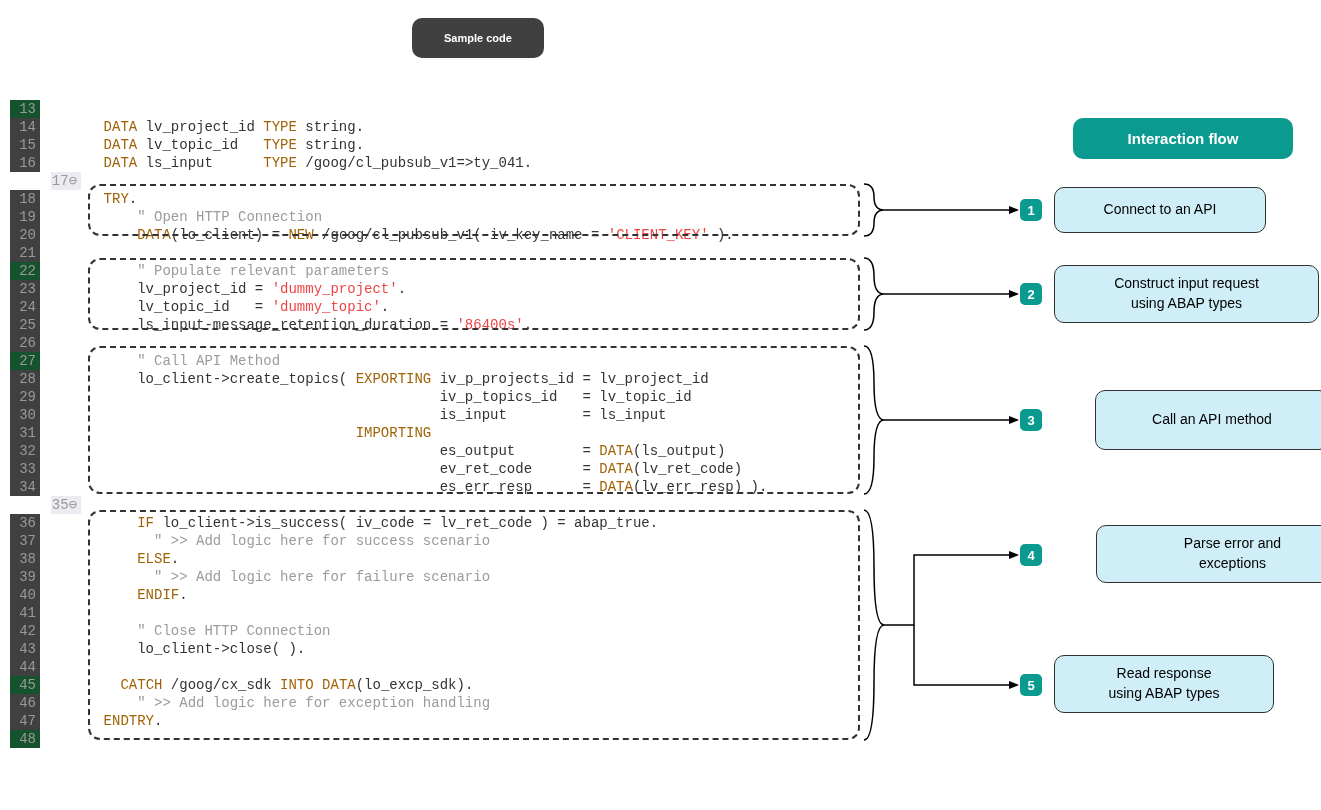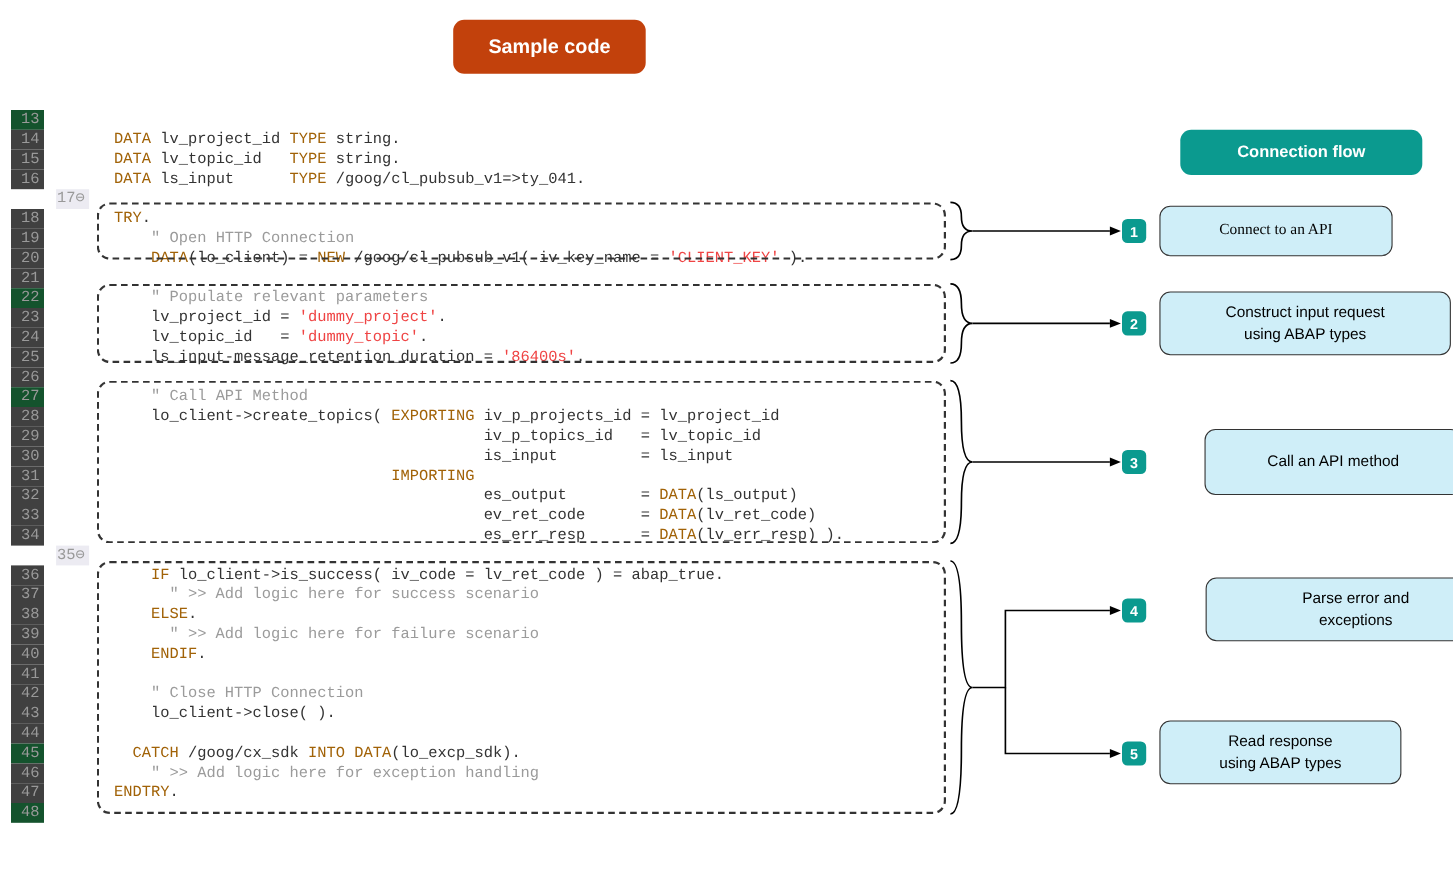--- a/index.html
+++ b/index.html
@@ -9,25 +9,25 @@
     width: 1321px;
     height: 810px;
     font-family: Arial, sans-serif;
     background: #ffffff;
     position: relative;
   }
   .sample-code-btn {
     position: absolute;
     top: 18px;
     left: 412px;
-    background: #c2410c;
+    background: #404040;
     color: #fff;
     padding: 14px 32px;
     border-radius: 10px;
-    font-size: 18px;
+    font-size: 11px;
     font-weight: bold;
   }
   .interaction-flow-btn {
     position: absolute;
     top: 118px;
     left: 1073px;
     width: 220px;
     text-align: center;
     background: #0b9a8f;
     color: #fff;
@@ -94,21 +94,21 @@
     display: flex;
     align-items: center;
     justify-content: center;
   }
   svg.connector { position: absolute; overflow: visible; }
 </style>
 </head>
 <body>
 
 <div class="sample-code-btn">Sample code</div>
-<div class="interaction-flow-btn">Connection flow</div>
+<div class="interaction-flow-btn">Interaction flow</div>
 
 <div class="code-area" id="code-area"><span class="line"><span class="gutter dim">13</span></span><span class="line"><span class="gutter">14</span><span>    </span><span class="kw">DATA</span><span> lv_project_id </span><span class="kw">TYPE</span><span> string.</span></span><span class="line"><span class="gutter">15</span><span>    </span><span class="kw">DATA</span><span> lv_topic_id   </span><span class="kw">TYPE</span><span> string.</span></span><span class="line"><span class="gutter">16</span><span>    </span><span class="kw">DATA</span><span> ls_input      </span><span class="kw">TYPE</span><span> /goog/cl_pubsub_v1=&gt;ty_041.</span></span><span class="line"><span class="gutter expand">17⊖</span></span><span class="line"><span class="gutter">18</span><span>    </span><span class="kw">TRY</span><span>.</span></span><span class="line"><span class="gutter">19</span><span>        </span><span class="cm">" Open HTTP Connection</span></span><span class="line"><span class="gutter">20</span><span>        </span><span class="kw">DATA</span><span>(lo_client) = </span><span class="kw">NEW</span><span> /goog/cl_pubsub_v1( iv_key_name = </span><span class="str">'CLIENT_KEY'</span><span> ).</span></span><span class="line"><span class="gutter">21</span></span><span class="line"><span class="gutter dim">22</span><span>        </span><span class="cm">" Populate relevant parameters</span></span><span class="line"><span class="gutter">23</span><span>        lv_project_id = </span><span class="str">'dummy_project'</span><span>.</span></span><span class="line"><span class="gutter">24</span><span>        lv_topic_id   = </span><span class="str">'dummy_topic'</span><span>.</span></span><span class="line"><span class="gutter">25</span><span>        ls_input-message_retention_duration = </span><span class="str">'86400s'</span><span>.</span></span><span class="line"><span class="gutter">26</span></span><span class="line"><span class="gutter dim">27</span><span>        </span><span class="cm">" Call API Method</span></span><span class="line"><span class="gutter">28</span><span>        lo_client-&gt;create_topics( </span><span class="kw">EXPORTING</span><span> iv_p_projects_id = lv_project_id</span></span><span class="line"><span class="gutter">29</span><span>                                            iv_p_topics_id   = lv_topic_id</span></span><span class="line"><span class="gutter">30</span><span>                                            is_input         = ls_input</span></span><span class="line"><span class="gutter">31</span><span>                                  </span><span class="kw">IMPORTING</span></span><span class="line"><span class="gutter">32</span><span>                                            es_output        = </span><span class="kw">DATA</span><span>(ls_output)</span></span><span class="line"><span class="gutter">33</span><span>                                            ev_ret_code      = </span><span class="kw">DATA</span><span>(lv_ret_code)</span></span><span class="line"><span class="gutter">34</span><span>                                            es_err_resp      = </span><span class="kw">DATA</span><span>(lv_err_resp) ).</span></span><span class="line"><span class="gutter expand">35⊖</span></span><span class="line"><span class="gutter">36</span><span>        </span><span class="kw">IF</span><span> lo_client-&gt;is_success( iv_code = lv_ret_code ) = abap_true.</span></span><span class="line"><span class="gutter">37</span><span>          </span><span class="cm">" &gt;&gt; Add logic here for success scenario</span></span><span class="line"><span class="gutter">38</span><span>        </span><span class="kw">ELSE</span><span>.</span></span><span class="line"><span class="gutter">39</span><span>          </span><span class="cm">" &gt;&gt; Add logic here for failure scenario</span></span><span class="line"><span class="gutter">40</span><span>        </span><span class="kw">ENDIF</span><span>.</span></span><span class="line"><span class="gutter">41</span></span><span class="line"><span class="gutter">42</span><span>        </span><span class="cm">" Close HTTP Connection</span></span><span class="line"><span class="gutter">43</span><span>        lo_client-&gt;close( ).</span></span><span class="line"><span class="gutter">44</span></span><span class="line"><span class="gutter dim">45</span><span>      </span><span class="kw">CATCH</span><span> /goog/cx_sdk </span><span class="kw">INTO</span><span> </span><span class="kw">DATA</span><span>(lo_excp_sdk).</span></span><span class="line"><span class="gutter">46</span><span>        </span><span class="cm">" &gt;&gt; Add logic here for exception handling</span></span><span class="line"><span class="gutter">47</span><span>    </span><span class="kw">ENDTRY</span><span>.</span></span><span class="line"><span class="gutter dim">48</span></span></div>
 
 <div class="dashed-box" style="top:184px; left:88px; width:772px; height:52px;"></div>
 <div class="dashed-box" style="top:258px; left:88px; width:772px; height:72px;"></div>
 <div class="dashed-box" style="top:346px; left:88px; width:772px; height:148px;"></div>
 <div class="dashed-box" style="top:510px; left:88px; width:772px; height:230px;"></div>
 
 <svg class="connector" style="top:184px; left:864px;" width="40" height="52">
   <path d="M0 0 Q10 0 10 13 Q10 26 20 26 Q10 26 10 39 Q10 52 0 52" fill="none" stroke="#000" stroke-width="1.5"></path>
@@ -137,21 +137,21 @@
 </svg>
 
 <svg class="connector" style="top:545px; left:884px;" width="140" height="160">
   <path d="M0 80 L30 80 L30 10 L125 10" fill="none" stroke="#000" stroke-width="1.5"></path>
   <polygon points="125,6 135,10 125,14" fill="#000"></polygon>
   <path d="M30 80 L30 140 L125 140" fill="none" stroke="#000" stroke-width="1.5"></path>
   <polygon points="125,136 135,140 125,144" fill="#000"></polygon>
 </svg>
 
 <div class="step-num" style="top:199px; left:1020px;">1</div>
-<div class="step-box" style="top:187px; left:1054px; width:212px; height:46px;font-family:Liberation Serif, serif;">Connect to an API</div>
+<div class="step-box" style="top:187px; left:1054px; width:212px; height:46px;">Connect to an API</div>
 
 <div class="step-num" style="top:283px; left:1020px;">2</div>
 <div class="step-box" style="top:265px; left:1054px; width:265px; height:58px;">Construct input request<br>using ABAP types</div>
 
 <div class="step-num" style="top:409px; left:1020px;">3</div>
 <div class="step-box" style="top:390px; left:1054px; width:234px; height:60px;margin-left:41px;">Call an API method</div>
 
 <div class="step-num" style="top:544px; left:1020px;">4</div>
 <div class="step-box" style="top:525px; left:1096px; width:240px; height:58px;padding-left:47px;">Parse error and<br>exceptions</div>
 

